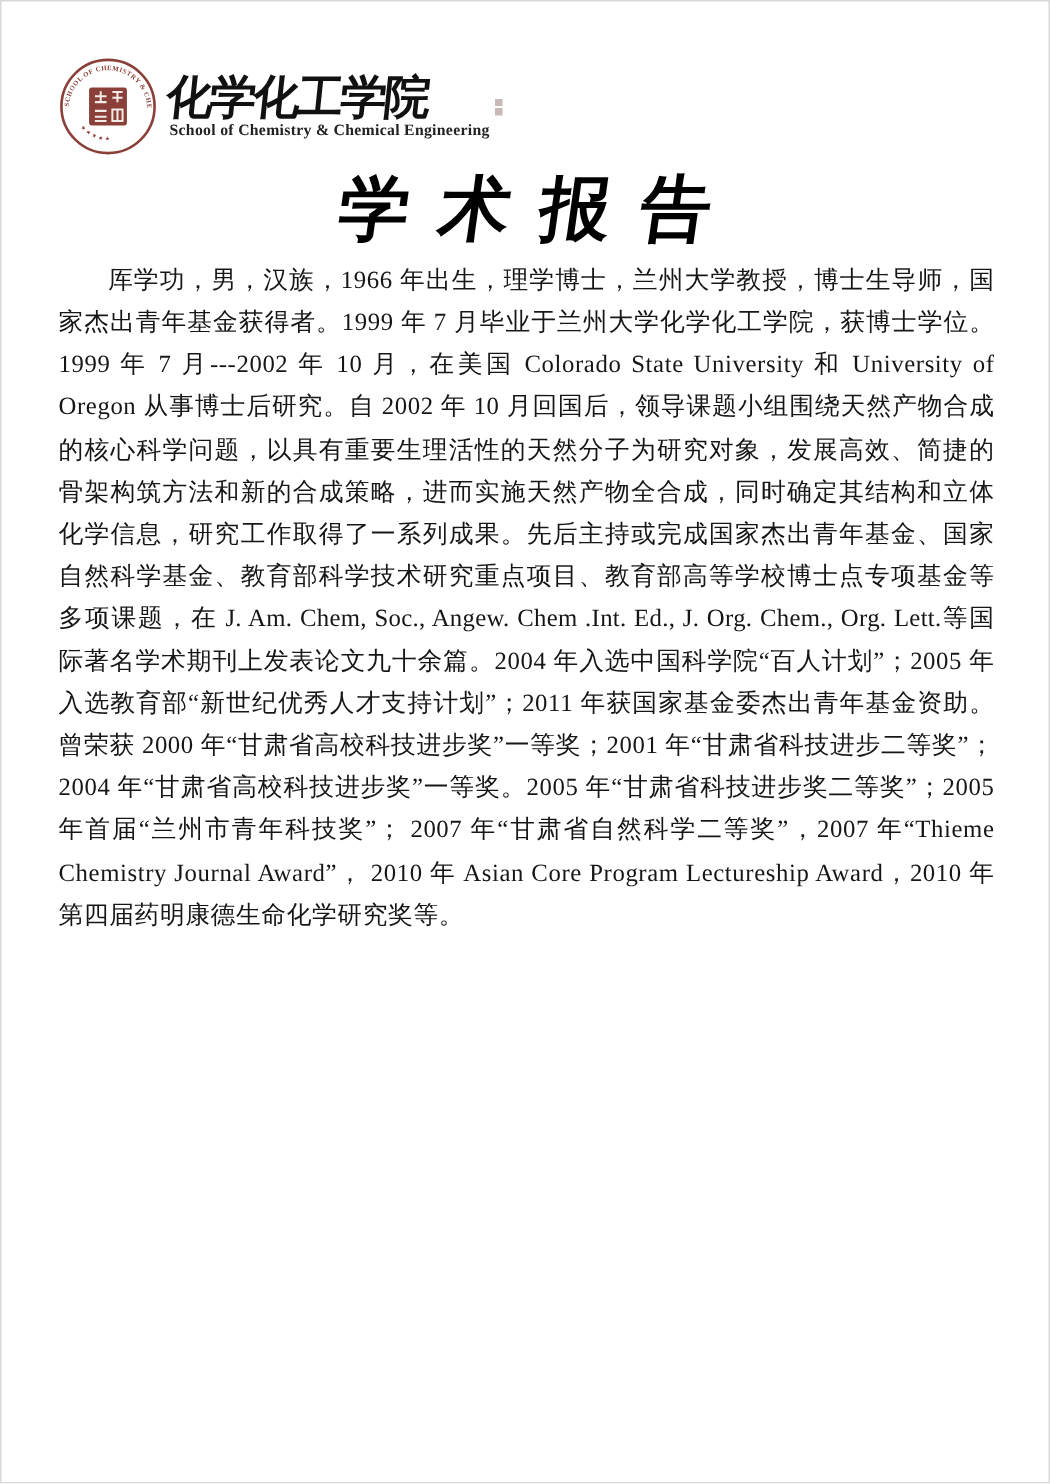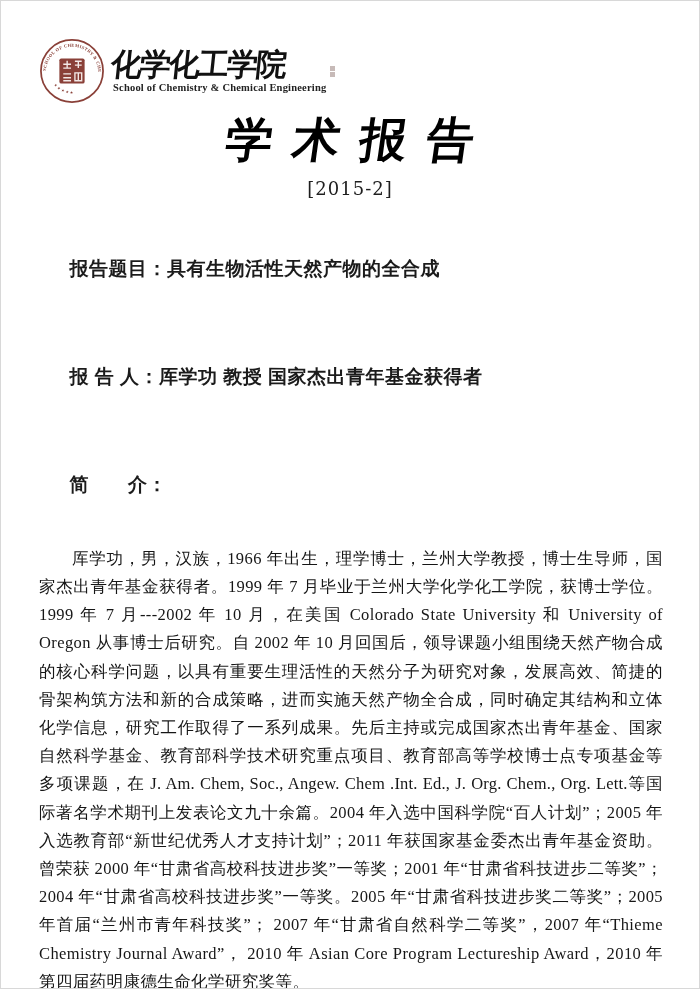--- a/index.html
+++ b/index.html
@@ -110,29 +110,17 @@
     </svg>
     <div class="brand-text">
       <div class="brand-zh">化学化工学院</div>
       <div class="brand-en">School of Chemistry &amp; Chemical Engineering</div>
     </div>
     <span class="brand-mark"></span>
   </div>
 
   <h1 class="doc-title">学术报告</h1>
 
-  <div class="issue">[2015-2]</div>
 
-  <div class="meta">
-    <div class="meta-row">
-      <span class="meta-label">报告题目：</span><span class="meta-value">具有生物活性天然产物的全合成</span>
-    </div>
-    <div class="meta-row">
-      <span class="meta-label">报 告 人：</span><span class="meta-value">厍学功 教授 国家杰出青年基金获得者</span>
-    </div>
-    <div class="meta-row">
-      <span class="meta-label">简　　介：</span>
-    </div>
-  </div>
 
   <p class="intro"><span>厍学功，男，汉族，1966 年出生，理学博士，兰州大学教授，博士生导师，国家杰出青年基金获得者。1999 年 7 月毕业于兰州大学化学化工学院，获博士学位。1999 年 7 月---2002 年 10 月，在美国 Colorado State University 和 University of Oregon 从事博士后研究。自 2002 年 10 月回国后，领导课题小组围绕天然产物合成的核心科学问题，以具有重要生理活性的天然分子为研究对象，发展高效、简捷的骨架构筑方法和新的合成策略，进而实施天然产物全合成，同时确定其结构和立体化学信息，研究工作取得了一系列成果。先后主持或完成国家杰出青年基金、国家自然科学基金、教育部科学技术研究重点项目、教育部高等学校博士点专项基金等多项课题，在 </span><span class="italic">J. Am. Chem, Soc., Angew. Chem .Int. Ed., J. Org. Chem., Org. Lett.</span><span>等国际著名学术期刊上发表论文九十余篇。2004 年入选中国科学院“百人计划”；2005 年入选教育部“新世纪优秀人才支持计划”；2011 年获国家基金委杰出青年基金资助。曾荣获 2000 年“甘肃省高校科技进步奖”一等奖；2001 年“甘肃省科技进步二等奖”；2004 年“甘肃省高校科技进步奖”一等奖。2005 年“甘肃省科技进步奖二等奖”；2005 年首届“兰州市青年科技奖”； 2007 年“甘肃省自然科学二等奖”，2007 年“Thieme Chemistry Journal Award”， 2010 年 Asian Core Program Lectureship Award，2010 年第四届药明康德生命化学研究奖等。</span></p>
 
 </div>
 
 </body></html>

